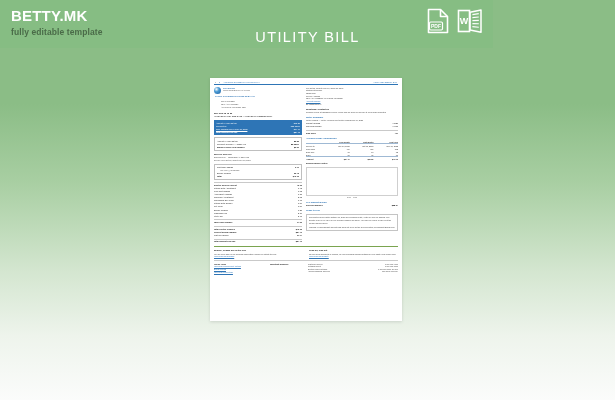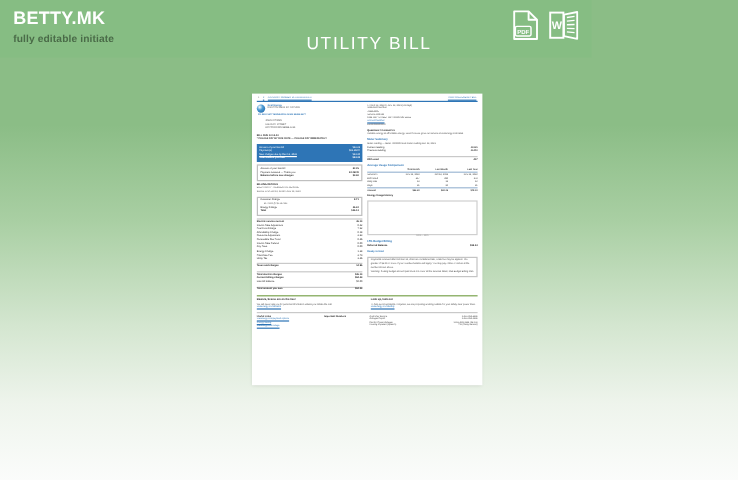--- a/index.html
+++ b/index.html
@@ -113,21 +113,21 @@
   .ft-h { font-size: 2px; font-weight: bold; color: #222; line-height: 2.8px; }
   .ft-l { font-size: 1.85px; color: #2e75b6; text-decoration: underline; line-height: 2.6px; }
   .crow { display: flex; justify-content: space-between; font-size: 1.85px; color: #444; line-height: 2.6px; }
 </style>
 </head>
 <body>
 
 <div class="header">
   <div class="brand">
     <div class="brand-name">BETTY.MK</div>
-    <div class="brand-sub">fully editable initiate</div>
+    <div class="brand-sub">fully editable template</div>
   </div>
   <div class="doc-title">UTILITY BILL</div>
   <div class="dl-icons">
     <span title="PDF">
       <svg width="22" height="26" viewBox="0 0 22 26">
         <path d="M1.5 1.5 h12 l7 7 v16 a0 0 0 0 1 0 0 h-19 z" fill="none" stroke="#ffffff" stroke-width="1.6" stroke-linejoin="round"></path>
         <path d="M13.5 1.5 v7 h7" fill="none" stroke="#ffffff" stroke-width="1.6" stroke-linejoin="round"></path>
         <rect x="2.5" y="14" width="13" height="8" rx="1.2" fill="#86bd83" stroke="#ffffff" stroke-width="1.2"></rect>
         <text x="9" y="20.2" font-family="Liberation Sans, sans-serif" font-size="5" font-weight="bold" fill="#ffffff" text-anchor="middle">PDF</text>
       </svg>

